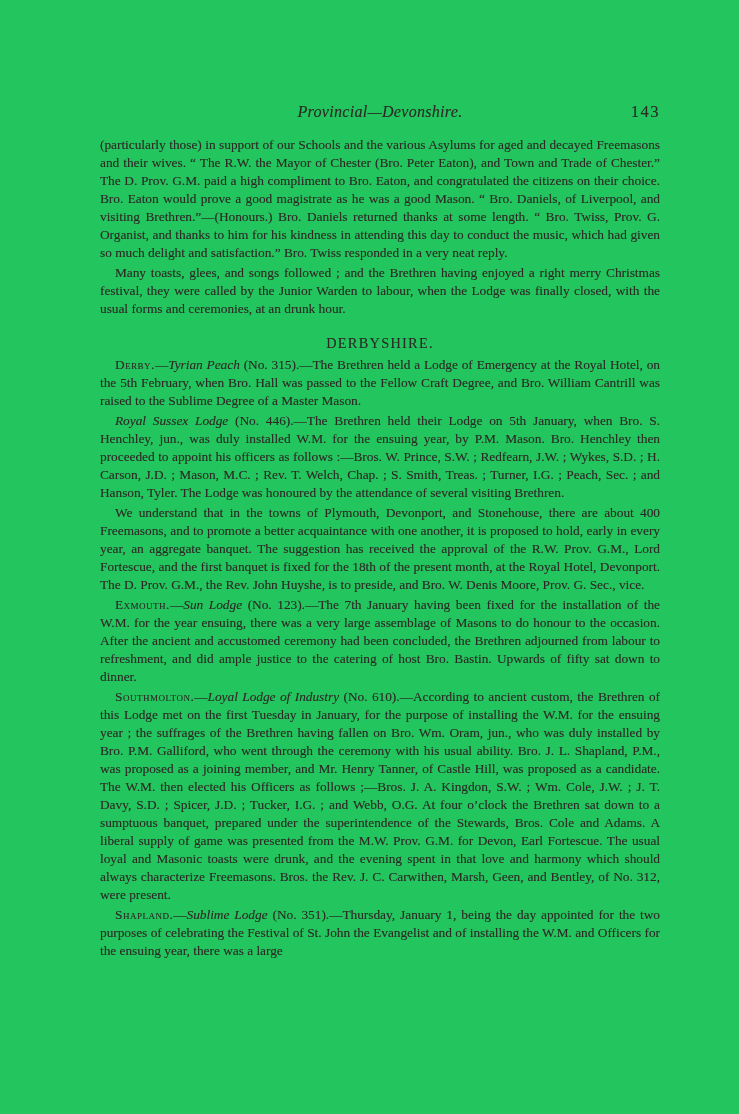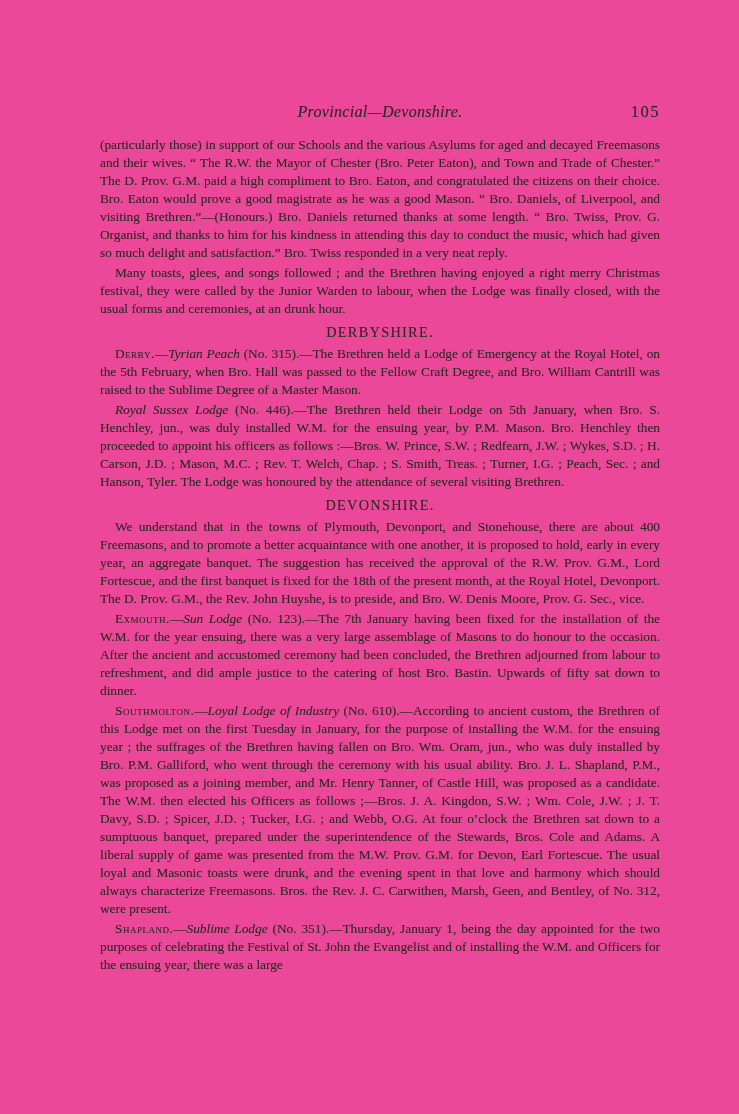--- a/index.html
+++ b/index.html
@@ -4,21 +4,21 @@
 <style>
   html, body {
     margin: 0;
     padding: 0;
     background: #ffffff;
   }
   .page {
     width: 739px;
     height: 1114px;
     box-sizing: border-box;
-    background: #ec4899;
+    background: #22c55e;
     padding: 103px 79px 0 100px;
     font-family: "Liberation Serif", "DejaVu Serif", serif;
     color: #2d2a26;
     position: relative;
     overflow: hidden;
     text-shadow: 0.2px 0.2px 0.35px rgba(45,40,35,0.35);
   }
   .running-head {
     position: relative;
     height: 20px;
@@ -42,39 +42,38 @@
     font-size: 13.3px;
     line-height: 18px;
     text-align: justify;
   }
   .para { margin: 0 0 2px 0; }
   .para.indent { text-indent: 15px; }
   .section-heading {
     text-align: center;
     font-size: 14.3px;
     letter-spacing: 1.3px;
-    margin: 5px 0 4px 0;
+    margin: 16px 0 4px 0;
   }
   .smallcaps { font-variant: small-caps; letter-spacing: 0.5px; margin-top: 31px; }
   .italic { font-style: italic; }
   .plain { font-style: normal; }
 </style>
 </head>
 <body>
 
 <div class="page">
   <div class="running-head">
     <span class="head-title">Provincial—Devonshire.</span>
-    <span class="page-number">105</span>
+    <span class="page-number">143</span>
   </div>
   <div class="body-text" id="content-area">
       <p class="para"><span class="plain">(particularly those) in support of our Schools and the various Asylums for aged and decayed Freemasons and their wives. “ The R.W. the Mayor of Chester (Bro. Peter Eaton), and Town and Trade of Chester.” The D. Prov. G.M. paid a high compliment to Bro. Eaton, and congratulated the citizens on their choice. Bro. Eaton would prove a good magistrate as he was a good Mason. “ Bro. Daniels, of Liverpool, and visiting Brethren.”—(Honours.) Bro. Daniels returned thanks at some length. “ Bro. Twiss, Prov. G. Organist, and thanks to him for his kindness in attending this day to conduct the music, which had given so much delight and satisfaction.” Bro. Twiss responded in a very neat reply.</span></p>
       <p class="para indent"><span class="plain">Many toasts, glees, and songs followed ; and the Brethren having enjoyed a right merry Christmas festival, they were called by the Junior Warden to labour, when the Lodge was finally closed, with the usual forms and ceremonies, at an drunk hour.</span></p>
       <div class="section-heading">DERBYSHIRE.</div>
       <p class="para indent"><span class="smallcaps">Derby.</span><span class="plain">—</span><span class="italic">Tyrian Peach</span><span class="plain"> (No. 315).—The Brethren held a Lodge of Emergency at the Royal Hotel, on the 5th February, when Bro. Hall was passed to the Fellow Craft Degree, and Bro. William Cantrill was raised to the Sublime Degree of a Master Mason.</span></p>
       <p class="para indent"><span class="italic">Royal Sussex Lodge</span><span class="plain"> (No. 446).—The Brethren held their Lodge on 5th January, when Bro. S. Henchley, jun., was duly installed W.M. for the ensuing year, by P.M. Mason. Bro. Henchley then proceeded to appoint his officers as follows :—Bros. W. Prince, S.W. ; Redfearn, J.W. ; Wykes, S.D. ; H. Carson, J.D. ; Mason, M.C. ; Rev. T. Welch, Chap. ; S. Smith, Treas. ; Turner, I.G. ; Peach, Sec. ; and Hanson, Tyler. The Lodge was honoured by the attendance of several visiting Brethren.</span></p>
-      <div class="section-heading">DEVONSHIRE.</div>
       <p class="para indent"><span class="plain">We understand that in the towns of Plymouth, Devonport, and Stonehouse, there are about 400 Freemasons, and to promote a better acquaintance with one another, it is proposed to hold, early in every year, an aggregate banquet. The suggestion has received the approval of the R.W. Prov. G.M., Lord Fortescue, and the first banquet is fixed for the 18th of the present month, at the Royal Hotel, Devonport. The D. Prov. G.M., the Rev. John Huyshe, is to preside, and Bro. W. Denis Moore, Prov. G. Sec., vice.</span></p>
       <p class="para indent"><span class="smallcaps">Exmouth.</span><span class="plain">—</span><span class="italic">Sun Lodge</span><span class="plain"> (No. 123).—The 7th January having been fixed for the installation of the W.M. for the year ensuing, there was a very large assemblage of Masons to do honour to the occasion. After the ancient and accustomed ceremony had been concluded, the Brethren adjourned from labour to refreshment, and did ample justice to the catering of host Bro. Bastin. Upwards of fifty sat down to dinner.</span></p>
       <p class="para indent"><span class="smallcaps">Southmolton.</span><span class="plain">—</span><span class="italic">Loyal Lodge of Industry</span><span class="plain"> (No. 610).—According to ancient custom, the Brethren of this Lodge met on the first Tuesday in January, for the purpose of installing the W.M. for the ensuing year ; the suffrages of the Brethren having fallen on Bro. Wm. Oram, jun., who was duly installed by Bro. P.M. Galliford, who went through the ceremony with his usual ability. Bro. J. L. Shapland, P.M., was proposed as a joining member, and Mr. Henry Tanner, of Castle Hill, was proposed as a candidate. The W.M. then elected his Officers as follows ;—Bros. J. A. Kingdon, S.W. ; Wm. Cole, J.W. ; J. T. Davy, S.D. ; Spicer, J.D. ; Tucker, I.G. ; and Webb, O.G. At four o’clock the Brethren sat down to a sumptuous banquet, prepared under the superintendence of the Stewards, Bros. Cole and Adams. A liberal supply of game was presented from the M.W. Prov. G.M. for Devon, Earl Fortescue. The usual loyal and Masonic toasts were drunk, and the evening spent in that love and harmony which should always characterize Freemasons. Bros. the Rev. J. C. Carwithen, Marsh, Geen, and Bentley, of No. 312, were present.</span></p>
       <p class="para indent"><span class="smallcaps">Shapland.</span><span class="plain">—</span><span class="italic">Sublime Lodge</span><span class="plain"> (No. 351).—Thursday, January 1, being the day appointed for the two purposes of celebrating the Festival of St. John the Evangelist and of installing the W.M. and Officers for the ensuing year, there was a large</span></p>
     </div>
 </div>
 
 </body></html>

